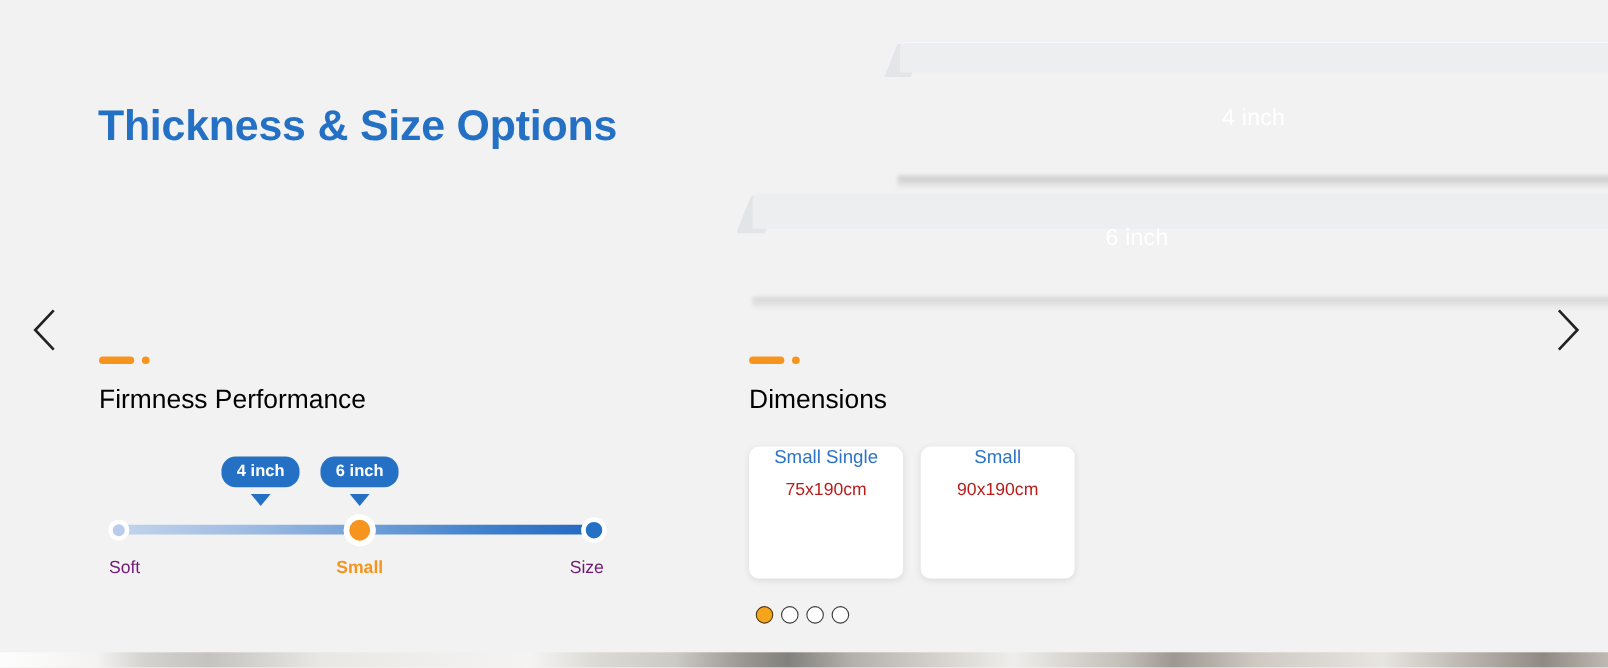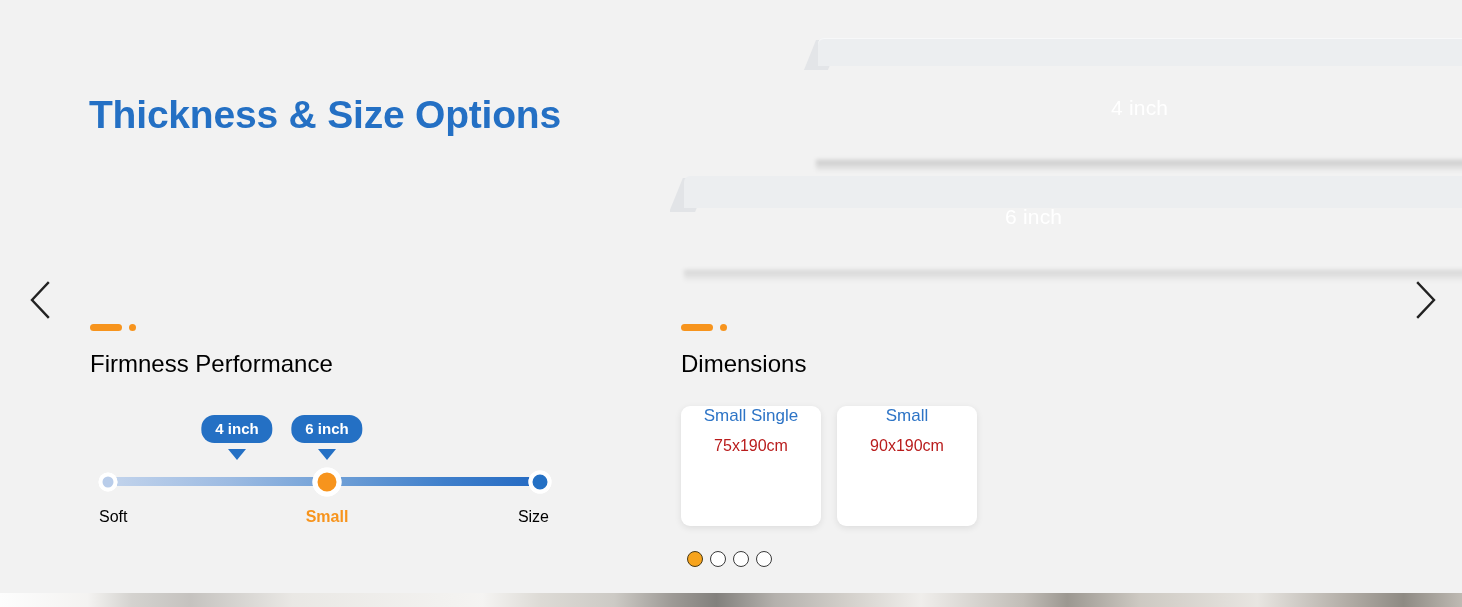--- a/index.html
+++ b/index.html
@@ -142,21 +142,21 @@
   .knob-soft i { background: #b9cdea; }
   .knob-mid    { left: 228px; top: 66.5px; width: 29px; height: 29px; }
   .knob-mid i  { background: #f7941d; border-width: 5px; }
   .knob-firm   { left: 441px; top: 66.5px; width: 23px; height: 23px; }
   .knob-firm i { background: #2470c4; }
 
   .scale-label {
     position: absolute;
     top: 93px;
     font-size: 16px;
-    color: #000000;
+    color: #701a75;
     white-space: nowrap;
   }
   .scale-soft { left: 0px; }
   .scale-mid  { left: 228px; transform: translateX(-50%); color: #f7941d; font-weight: bold; }
   .scale-firm { left: 450px; transform: translateX(-100%); }
 
   
   .cards {
     position: absolute;
     left: 681px;

